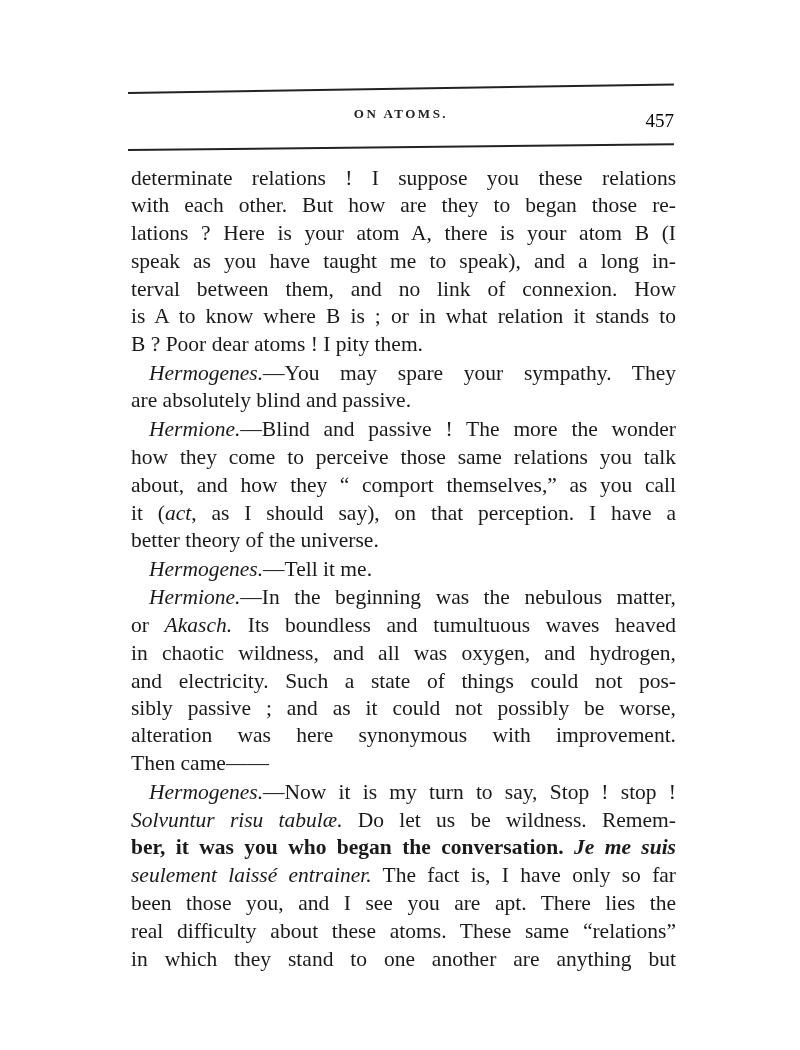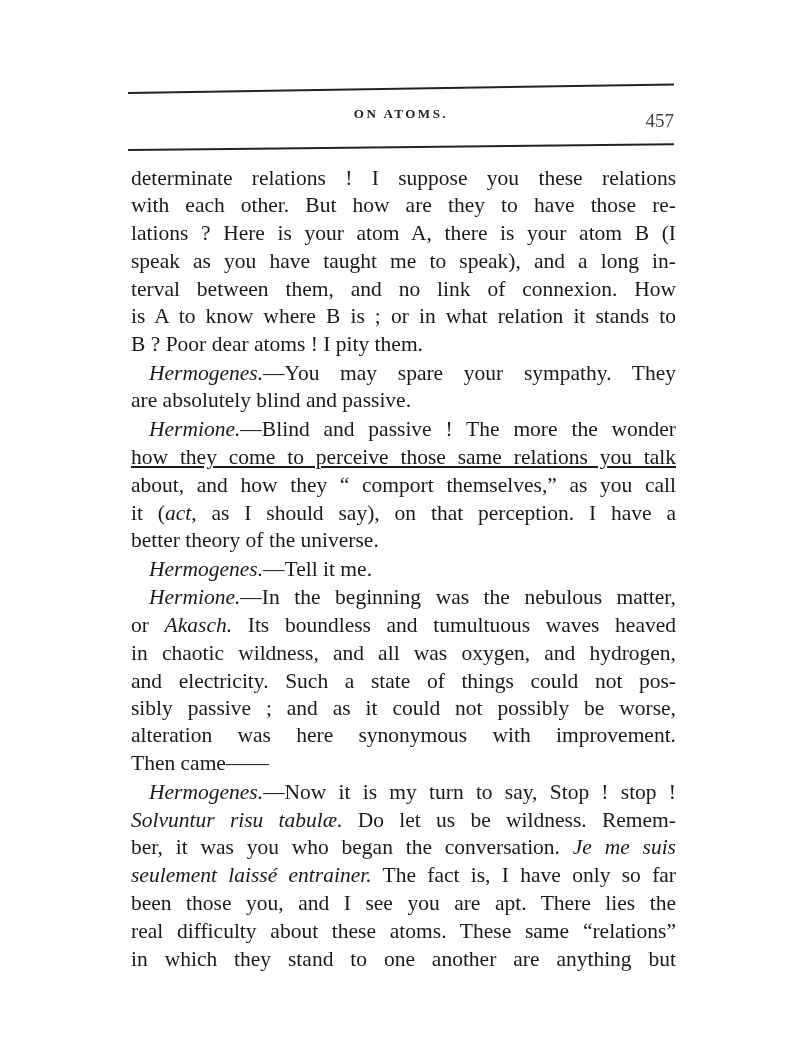--- a/index.html
+++ b/index.html
@@ -57,21 +57,21 @@
       letter-spacing: 2.5px;
       font-weight: bold;
       color: #222;
     }
     .page-number {
       position: absolute;
       right: 0;
       top: 6px;
       font-family: "Liberation Serif", serif;
       font-size: 19px;
-      color: #404040;
+      color: #000000;
     }
     .body-text {
       position: absolute;
       left: 131px;
       top: 164px;
       width: 545px;
     }
     .line {
       position: absolute;
       left: 0;
@@ -101,42 +101,42 @@
 <div class="page">
   <div class="rule rule-top"></div>
   <div class="header">
     <div class="running-title">ON ATOMS.</div>
     <div class="page-number">457</div>
   </div>
   <div class="rule rule-bottom"></div>
 
   <div class="body-text" id="body-text">
       <div class="line" style="top: 0px;"><span>determinate relations !  I suppose you these relations</span></div>
-      <div class="line" style="top: 27px;"><span>with each other.  But how are they to have those re-</span></div>
+      <div class="line" style="top: 27px;"><span>with each other.  But how are they to began those re-</span></div>
       <div class="line" style="top: 55px;"><span>lations ?  Here is your atom A, there is your atom B (I</span></div>
       <div class="line" style="top: 83px;"><span>speak as you have taught me to speak), and a long in-</span></div>
       <div class="line" style="top: 111px;"><span>terval between them, and no link of connexion.  How</span></div>
       <div class="line" style="top: 138px;"><span>is A to know where B is ; or in what relation it stands to</span></div>
       <div class="line last" style="top: 166px;"><span>B ?  Poor dear atoms !  I pity them.</span></div>
       <div class="line indent" style="top: 195px;"><span class="it">Hermogenes.</span><span>—You may spare your sympathy.  They</span></div>
       <div class="line last" style="top: 222px;"><span>are absolutely blind and passive.</span></div>
       <div class="line indent" style="top: 251px;"><span class="it">Hermione.</span><span>—Blind and passive !  The more the wonder</span></div>
-      <div class="line" style="top: 279px; text-decoration: underline;"><span>how they come to perceive those same relations you talk</span></div>
+      <div class="line" style="top: 279px;"><span>how they come to perceive those same relations you talk</span></div>
       <div class="line" style="top: 307px;"><span>about, and how they “ comport themselves,” as you call</span></div>
       <div class="line" style="top: 335px;"><span>it (</span><span class="it">act</span><span>, as I should say), on that perception.  I have a</span></div>
       <div class="line last" style="top: 362px; text-align: center;"><span>better theory of the universe.</span></div>
       <div class="line indent last" style="top: 391px;"><span class="it">Hermogenes.</span><span>—Tell it me.</span></div>
       <div class="line indent" style="top: 419px;"><span class="it">Hermione.</span><span>—In the beginning was the nebulous matter,</span></div>
       <div class="line" style="top: 447px;"><span>or </span><span class="it">Akasch.</span><span>  Its boundless and tumultuous waves heaved</span></div>
       <div class="line" style="top: 475px;"><span>in chaotic wildness, and all was oxygen, and hydrogen,</span></div>
       <div class="line" style="top: 503px;"><span>and electricity.  Such a state of things could not pos-</span></div>
       <div class="line" style="top: 530px;"><span>sibly passive ; and as it could not possibly be worse,</span></div>
       <div class="line" style="top: 557px;"><span>alteration was here synonymous with improvement.</span></div>
       <div class="line last" style="top: 585px;"><span>Then came——</span></div>
       <div class="line indent" style="top: 614px;"><span class="it">Hermogenes.</span><span>—Now it is my turn to say, Stop !  stop !</span></div>
       <div class="line" style="top: 642px;"><span class="it">Solvuntur risu tabulæ.</span><span>  Do let us be wildness.  Remem-</span></div>
-      <div class="line" style="top: 669px;"><span>ber, it was you who began the conversation.  </span><span class="it">Je me suis</span></div>
+      <div class="line" style="top: 669px; font-weight: bold;"><span>ber, it was you who began the conversation.  </span><span class="it">Je me suis</span></div>
       <div class="line" style="top: 697px;"><span class="it">seulement laissé entrainer.</span><span>  The fact is, I have only so far</span></div>
       <div class="line" style="top: 725px;"><span>been those you, and I see you are apt.  There lies the</span></div>
       <div class="line" style="top: 753px;"><span>real difficulty about these atoms.  These same “relations”</span></div>
       <div class="line" style="top: 781px;"><span>in which they stand to one another are anything but</span></div>
     </div>
 </div>
 
 </body></html>

